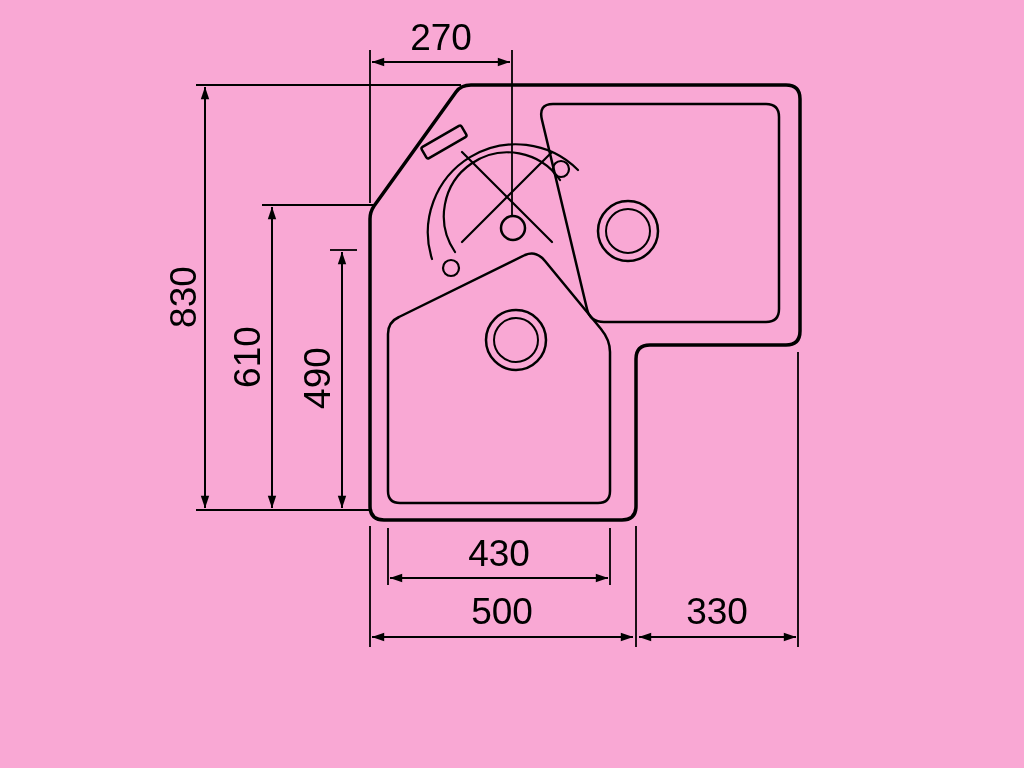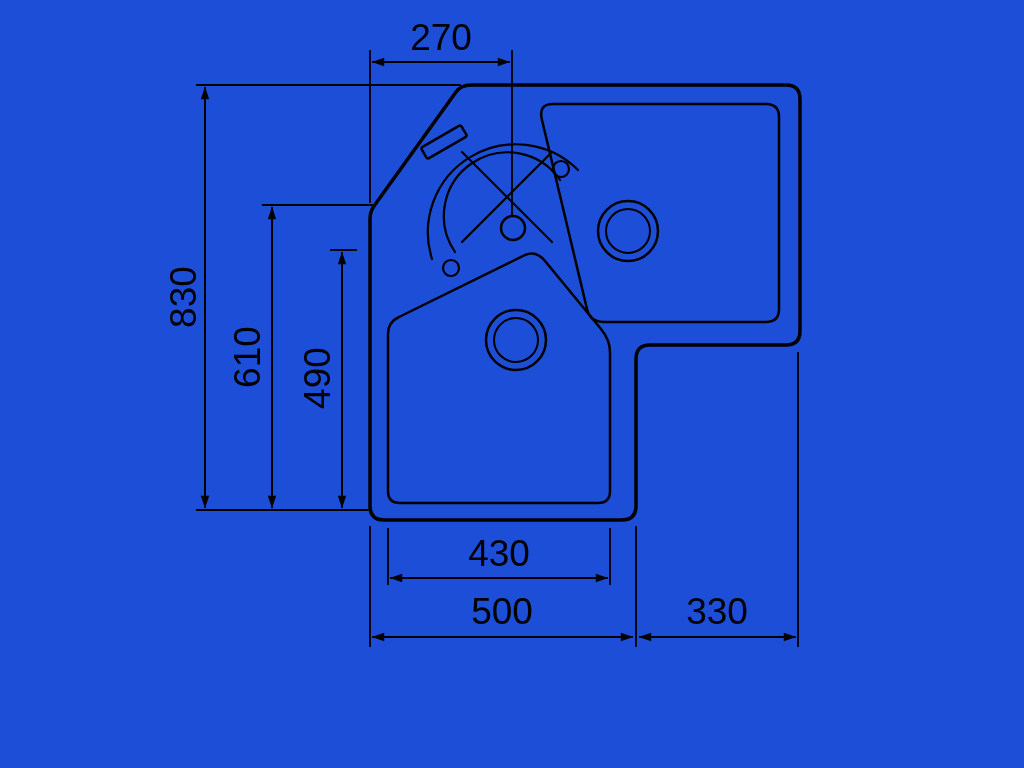--- a/index.html
+++ b/index.html
@@ -4,21 +4,21 @@
 <style>
   html, body {
     margin: 0;
     padding: 0;
     background: #ffffff;
   }
   .page {
     position: relative;
     width: 1024px;
     height: 768px;
-    background: #1d4ed8;
+    background: #f9a8d4;
     overflow: hidden;
     font-family: "Liberation Sans", sans-serif;
   }
   .page svg {
     position: absolute;
     left: 0;
     top: 0;
   }
   .dim-text {
     font-family: "Liberation Sans", sans-serif;

